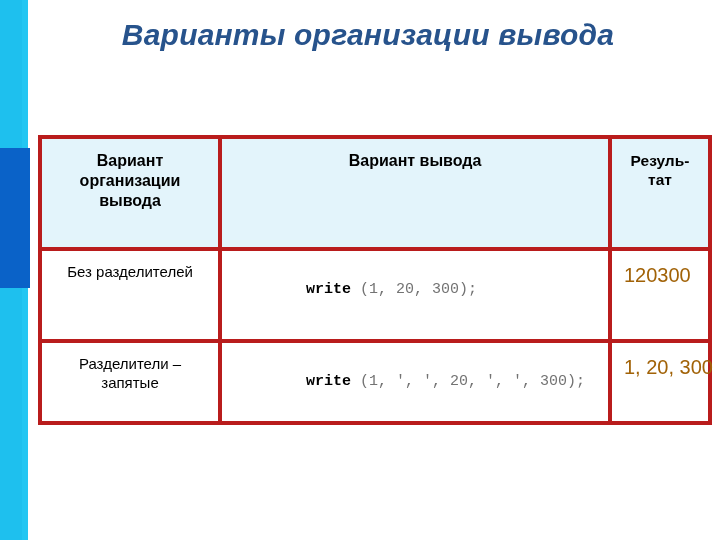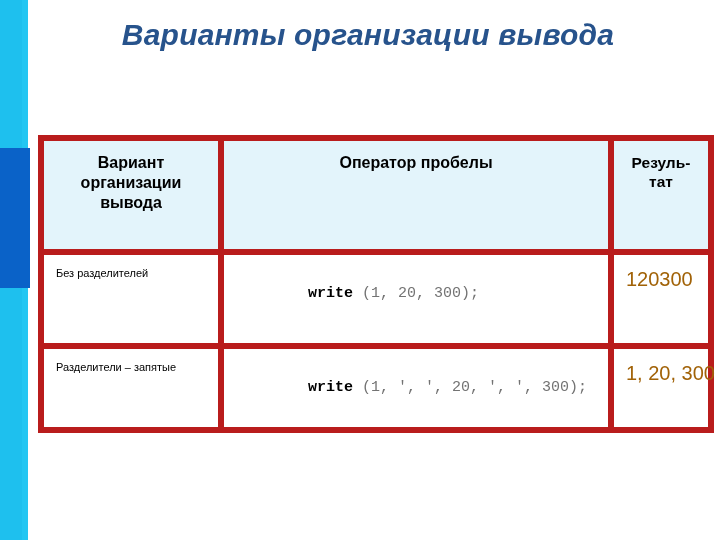--- a/index.html
+++ b/index.html
@@ -61,21 +61,21 @@
     position: absolute;
     left: 38px;
     top: 135px;
     width: 674px;
     border-collapse: collapse;
     table-layout: fixed;
     background: #FFFFFF;
   }
   #output-variants-table td,
   #output-variants-table th {
-    border: 6px solid #b91c1c;
+    border: 4px solid #b91c1c;
     padding: 12px;
     vertical-align: top;
   }
 
   .col-variant { width: 180px; }
   .col-operator { width: 390px; }
   .col-result { width: 100px; }
 
   thead th {
     background: #E3F4FB;
@@ -89,25 +89,25 @@
     padding: 2px 4px;
   }
   thead th.result-head {
     font-size: 15.5px;
   }
 
   tbody tr.row-tall td { height: 64px; }
   tbody tr.row-short td { height: 48px; }
 
   td.cell-variant {
-    font-size: 11px;
+    font-size: 15px;
     color: #000000;
     padding: 5px 4px 4px 6px;
     line-height: 1.25;
-    text-align: left;
+    text-align: center;
   }
   td.cell-operator {
     padding: 6px 4px 4px 8px;
     font-family: "Liberation Mono", "DejaVu Sans Mono", monospace;
     font-size: 15px;
     white-space: pre;
     line-height: 1.2;
   }
   td.cell-result {
     font-size: 20px;
@@ -139,21 +139,21 @@
 
 <table id="output-variants-table">
   <colgroup>
     <col class="col-variant">
     <col class="col-operator">
     <col class="col-result">
   </colgroup>
   <thead>
     <tr>
       <th class="variant-head">Вариант организации вывода</th>
-      <th class="operator-head">Оператор пробелы</th>
+      <th class="operator-head">Вариант вывода</th>
       <th class="result-head" style="white-space: pre-line;">Резуль-
 тат</th>
     </tr>
   </thead>
   <tbody>
     <tr class="row-tall">
       <td class="cell-variant">Без разделителей</td>
       <td class="cell-operator">
         <span class="code-kw">write</span><span class="code-args"> (1, 20, 300);</span>
       </td>

